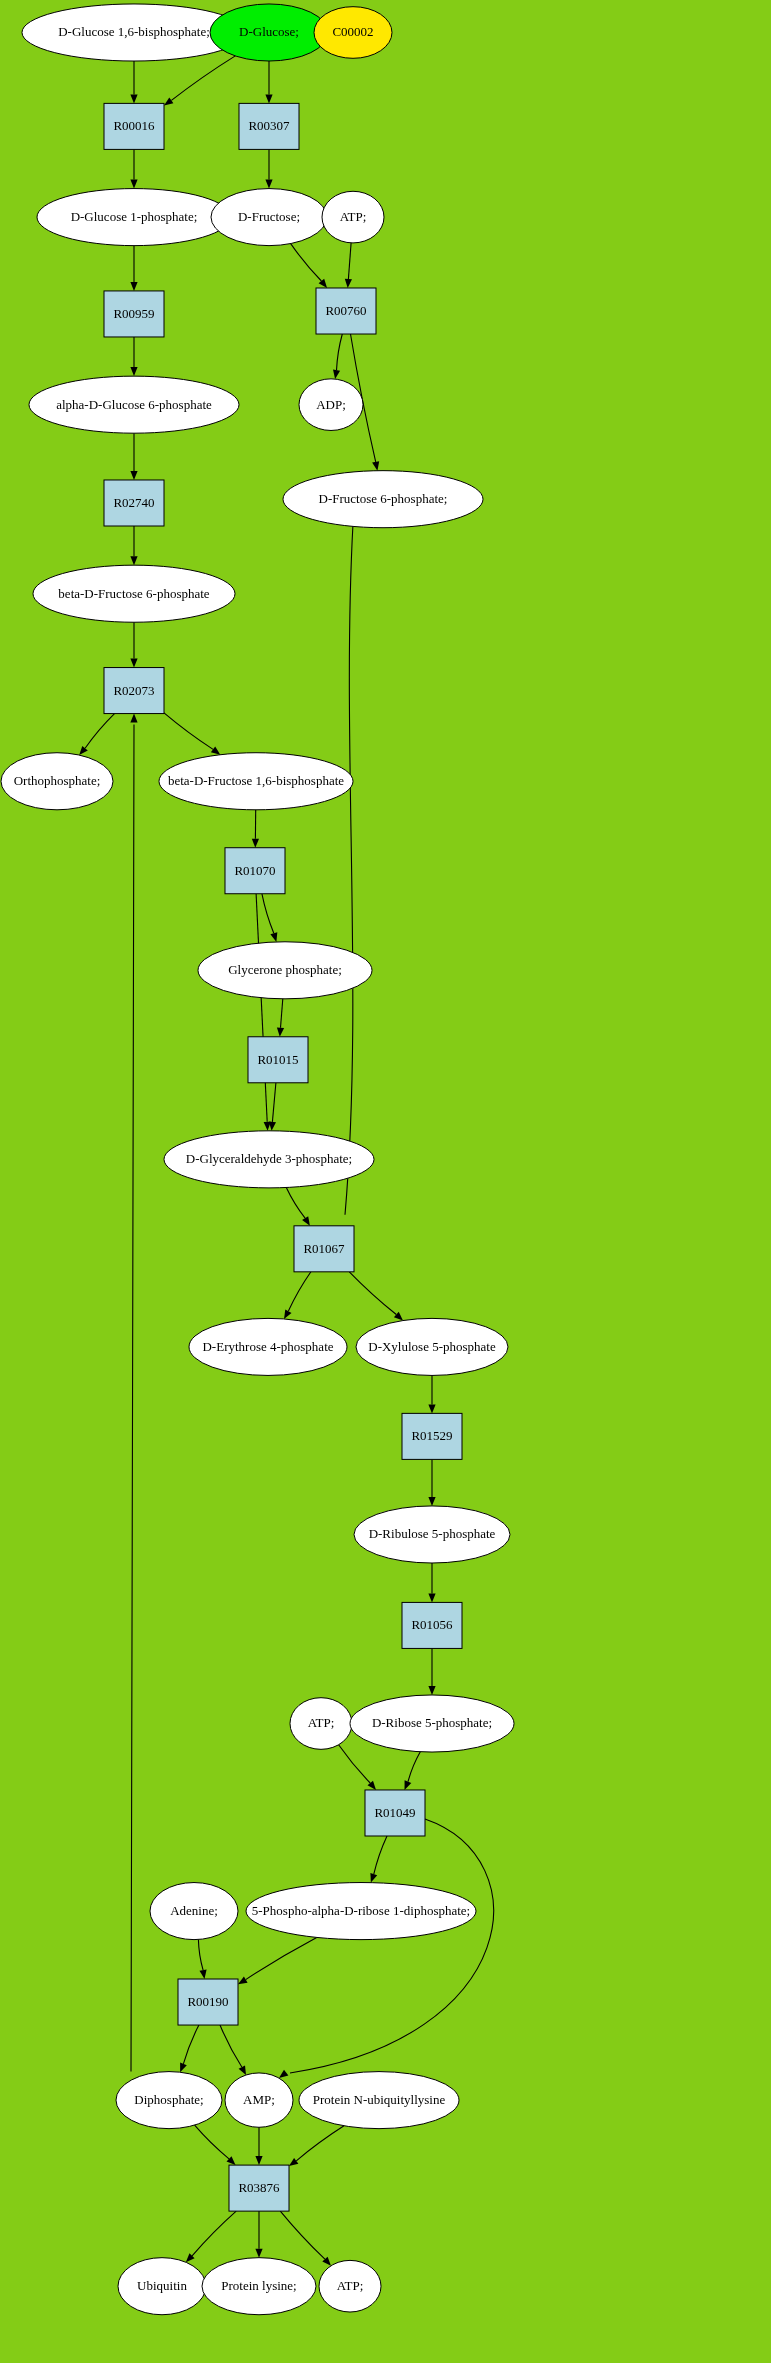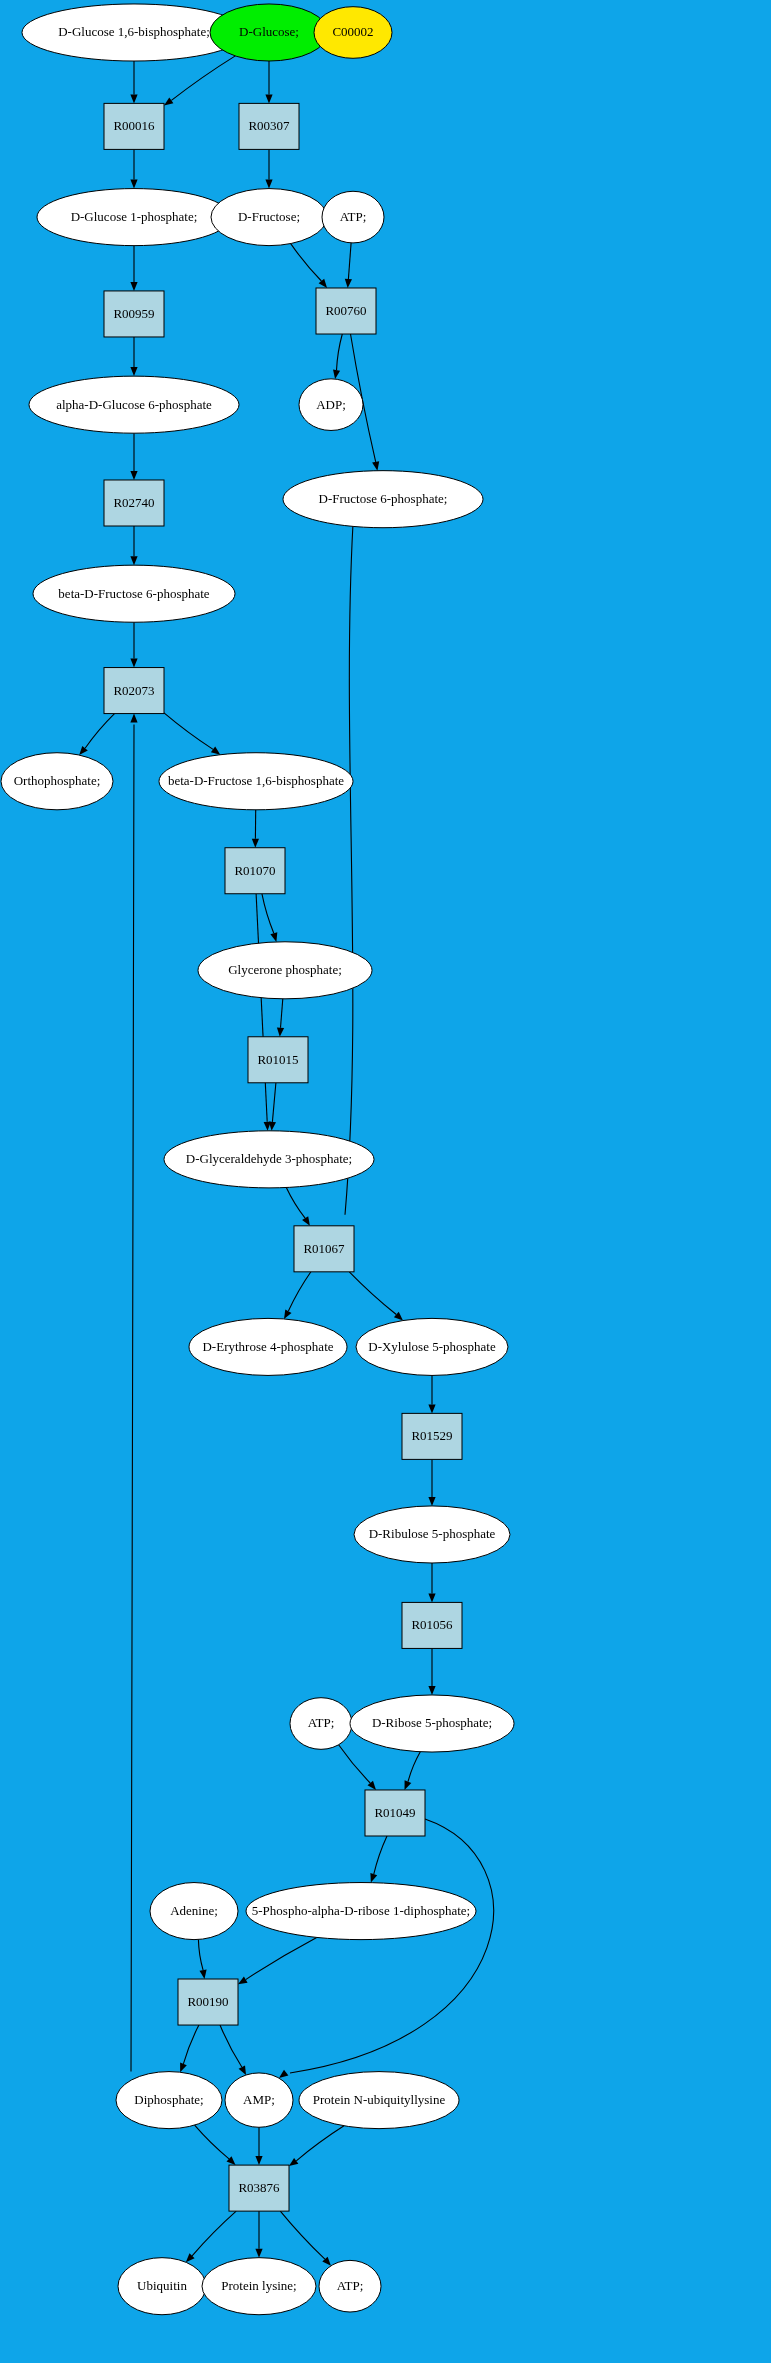--- a/index.html
+++ b/index.html
@@ -1,17 +1,17 @@
 <!DOCTYPE html>
 <html><head>
 <meta charset="utf-8">
 <style>
   html,body{margin:0;padding:0;background:#ffffff;}
   body{font-family:"Liberation Serif", serif;}
-  #graph-wrap{position:relative;width:771px;height:2363px;background:#0ea5e9;overflow:hidden;}
+  #graph-wrap{position:relative;width:771px;height:2363px;background:#84cc16;overflow:hidden;}
   svg#pathway{display:block;width:771px;height:2363px;}
   svg#pathway text{font-family:"Liberation Serif", serif; fill:#000; text-anchor:middle; dominant-baseline:middle;}
   .node-ellipse{fill:#ffffff;stroke:#000000;stroke-width:1;}
   .node-ellipse.green{fill:#00ee00;}
   .node-ellipse.yellow{fill:#ffe800;}
   .node-rect{fill:#aed6e2;stroke:#000000;stroke-width:1;}
   .edge-path{fill:none;stroke:#000000;stroke-width:1.1;}
   .edge-head{fill:#000000;stroke:none;}
   .node-label{font-size:13px;}
   .rxn-label{font-size:13px;}

